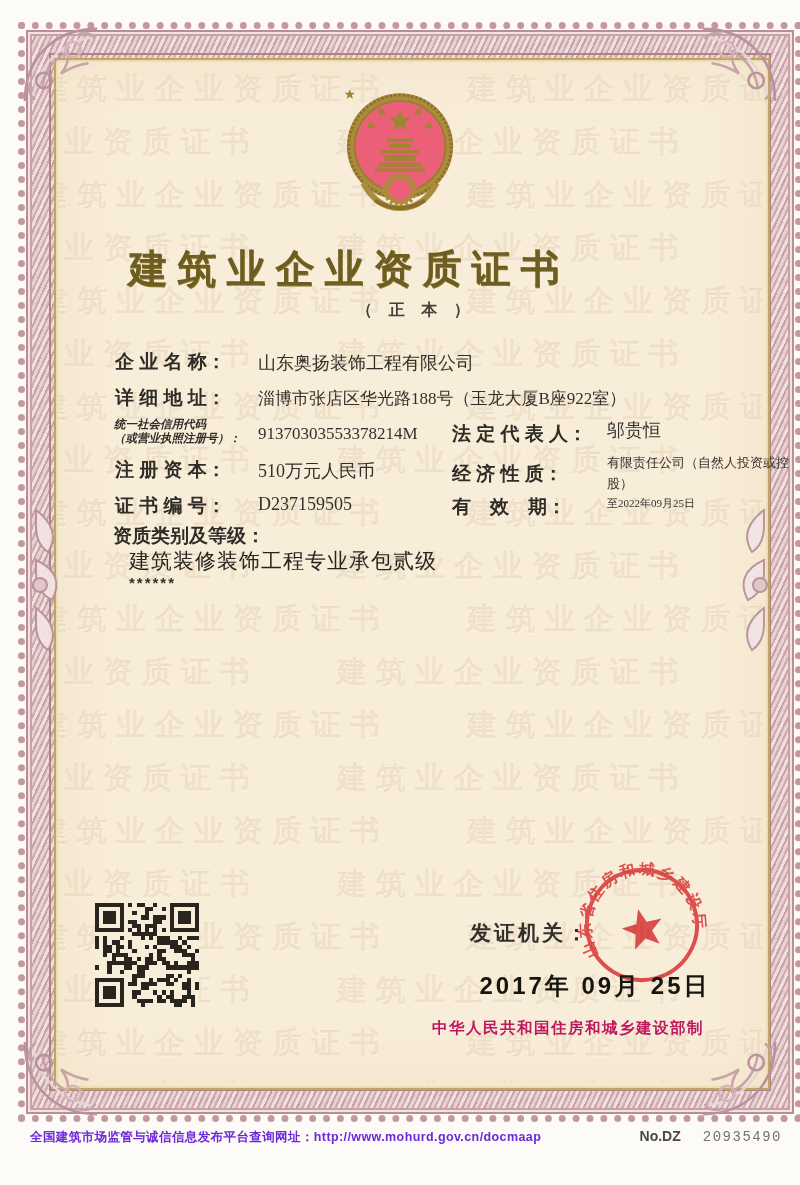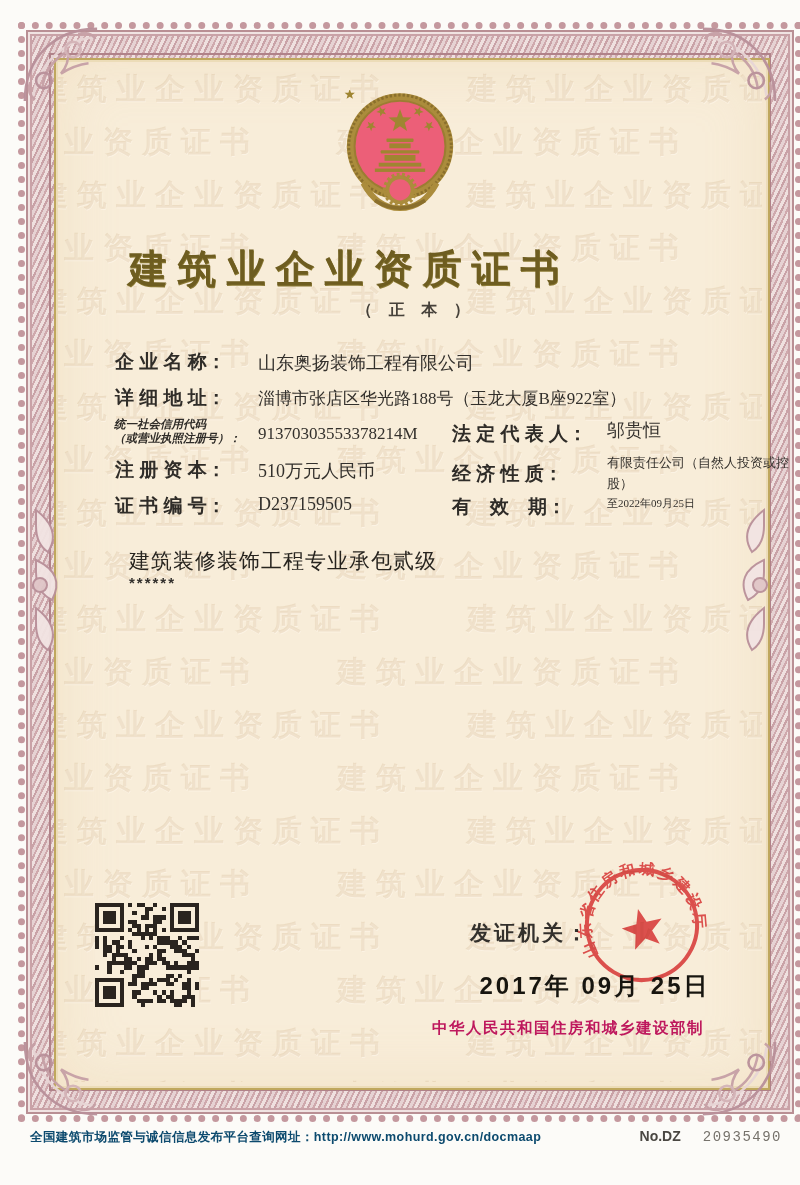--- a/index.html
+++ b/index.html
@@ -54,21 +54,21 @@
   .authority{left:470px;top:919px;font-size:21px;font-weight:bold;letter-spacing:3px;color:#33302c;}
   .stamp{left:572px;top:862px;width:140px;height:130px;mix-blend-mode:multiply;opacity:.92;}
   .date{left:470px;top:970px;width:250px;text-align:center;font-size:24px;font-weight:bold;
         letter-spacing:3px;color:#17150f;}
   .ministry{left:408px;top:1018px;width:320px;text-align:center;font-size:15.5px;font-weight:bold;
             letter-spacing:1.5px;color:#be185d;}
 
   
   .footer{position:absolute;left:30px;top:1128px;width:752px;display:flex;
           justify-content:space-between;align-items:baseline;z-index:5;}
-  .query{font-size:12.5px;font-weight:bold;color:#0c4a6e;letter-spacing:.4px;}
+  .query{font-size:12.5px;font-weight:bold;color:#6d28d9;letter-spacing:.4px;}
   .serial{font-size:14px;color:#4a4742;font-weight:bold;}
   .serial .num{font-family:"Liberation Mono",monospace;font-weight:normal;color:#76726b;
                letter-spacing:1.5px;margin-left:22px;font-size:14px;}
 </style>
 </head>
 <body>
 
 <div class="page">
 
   <div class="frame"></div>
@@ -202,20 +202,21 @@
   <div class="z lbl" style="left:115px;top:457px;">注 册 资 本：</div>
   <div class="z val" style="left:258px;top:459px;">510万元人民币</div>
   <div class="z lbl" style="left:452px;top:461px;">经 济 性 质：</div>
   <div class="z val wrapval" style="left:607px;top:452px;">有限责任公司（自然人投资或控股）</div>
 
   <div class="z lbl" style="left:115px;top:493px;">证 书 编 号：</div>
   <div class="z val" style="left:258px;top:494px;">D237159505</div>
   <div class="z lbl" style="left:452px;top:494px;">有　效　期：</div>
   <div class="z val" style="left:607px;top:496px;font-size:11px;">至2022年09月25日</div>
 
+  <div class="z lbl" style="left:113px;top:523px;">资质类别及等级：</div>
   <div class="z val qual-val" style="left:129px;top:547px;">建筑装修装饰工程专业承包贰级</div>
   <div class="z stars" style="left:129px;top:574px;">******</div>
 
   <svg class="z qr" viewBox="0 0 25 25" shape-rendering="crispEdges">
       <rect x="0" y="0" width="1" height="1" fill="#2a241f"></rect>
       <rect x="1" y="0" width="1" height="1" fill="#2a241f"></rect>
       <rect x="2" y="0" width="1" height="1" fill="#2a241f"></rect>
       <rect x="3" y="0" width="1" height="1" fill="#2a241f"></rect>
       <rect x="4" y="0" width="1" height="1" fill="#2a241f"></rect>
       <rect x="5" y="0" width="1" height="1" fill="#2a241f"></rect>

